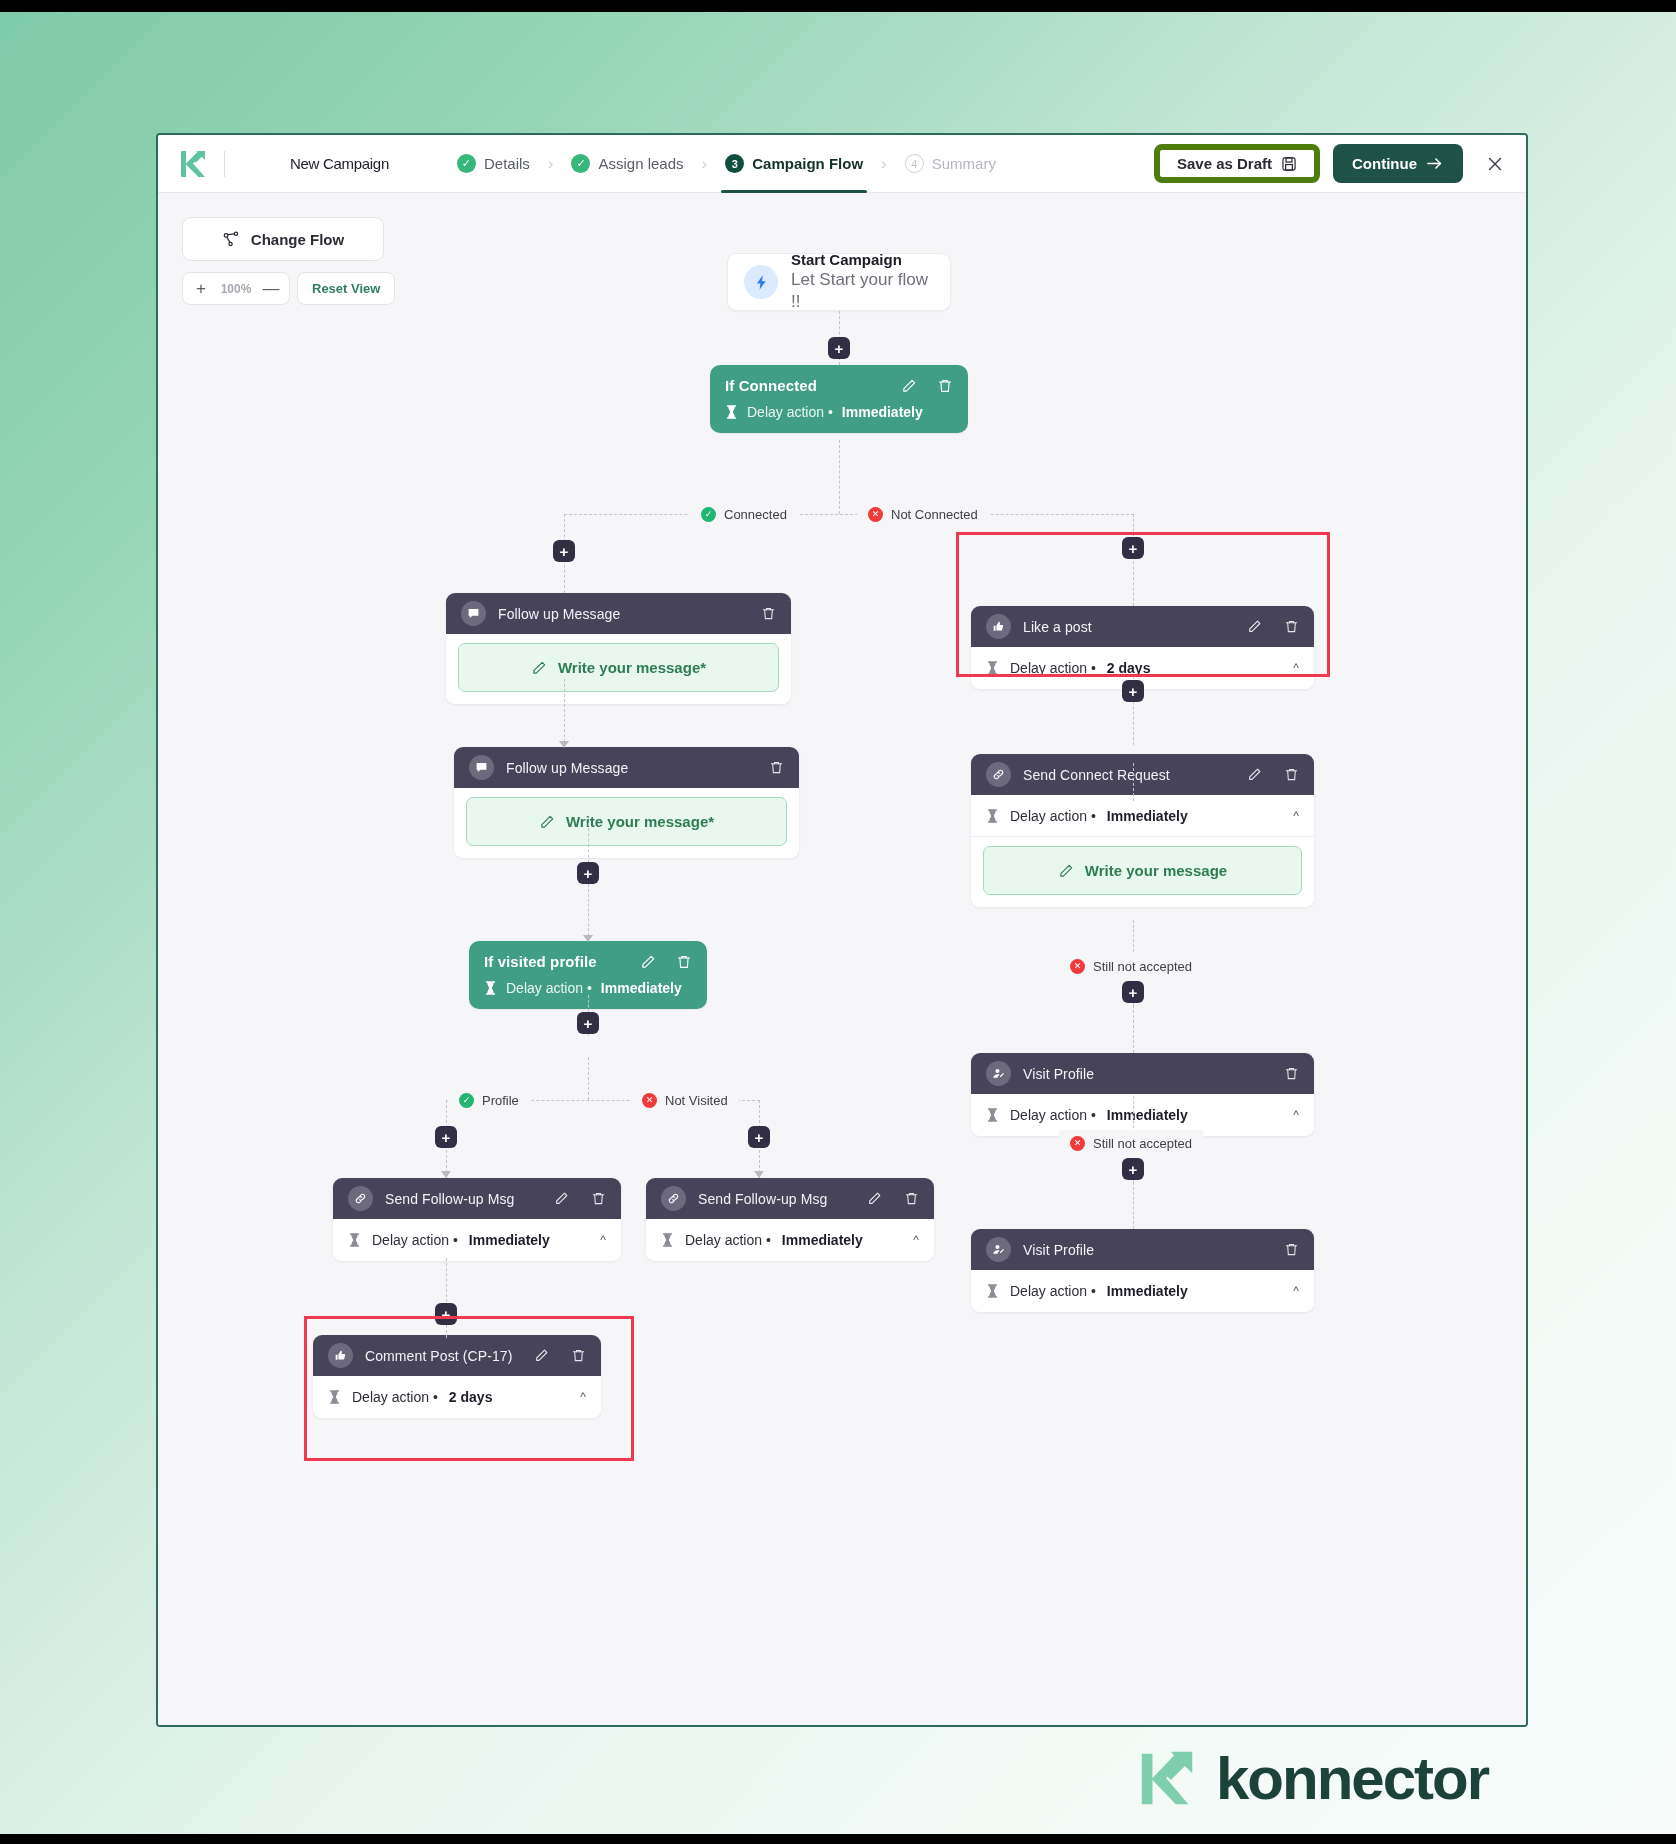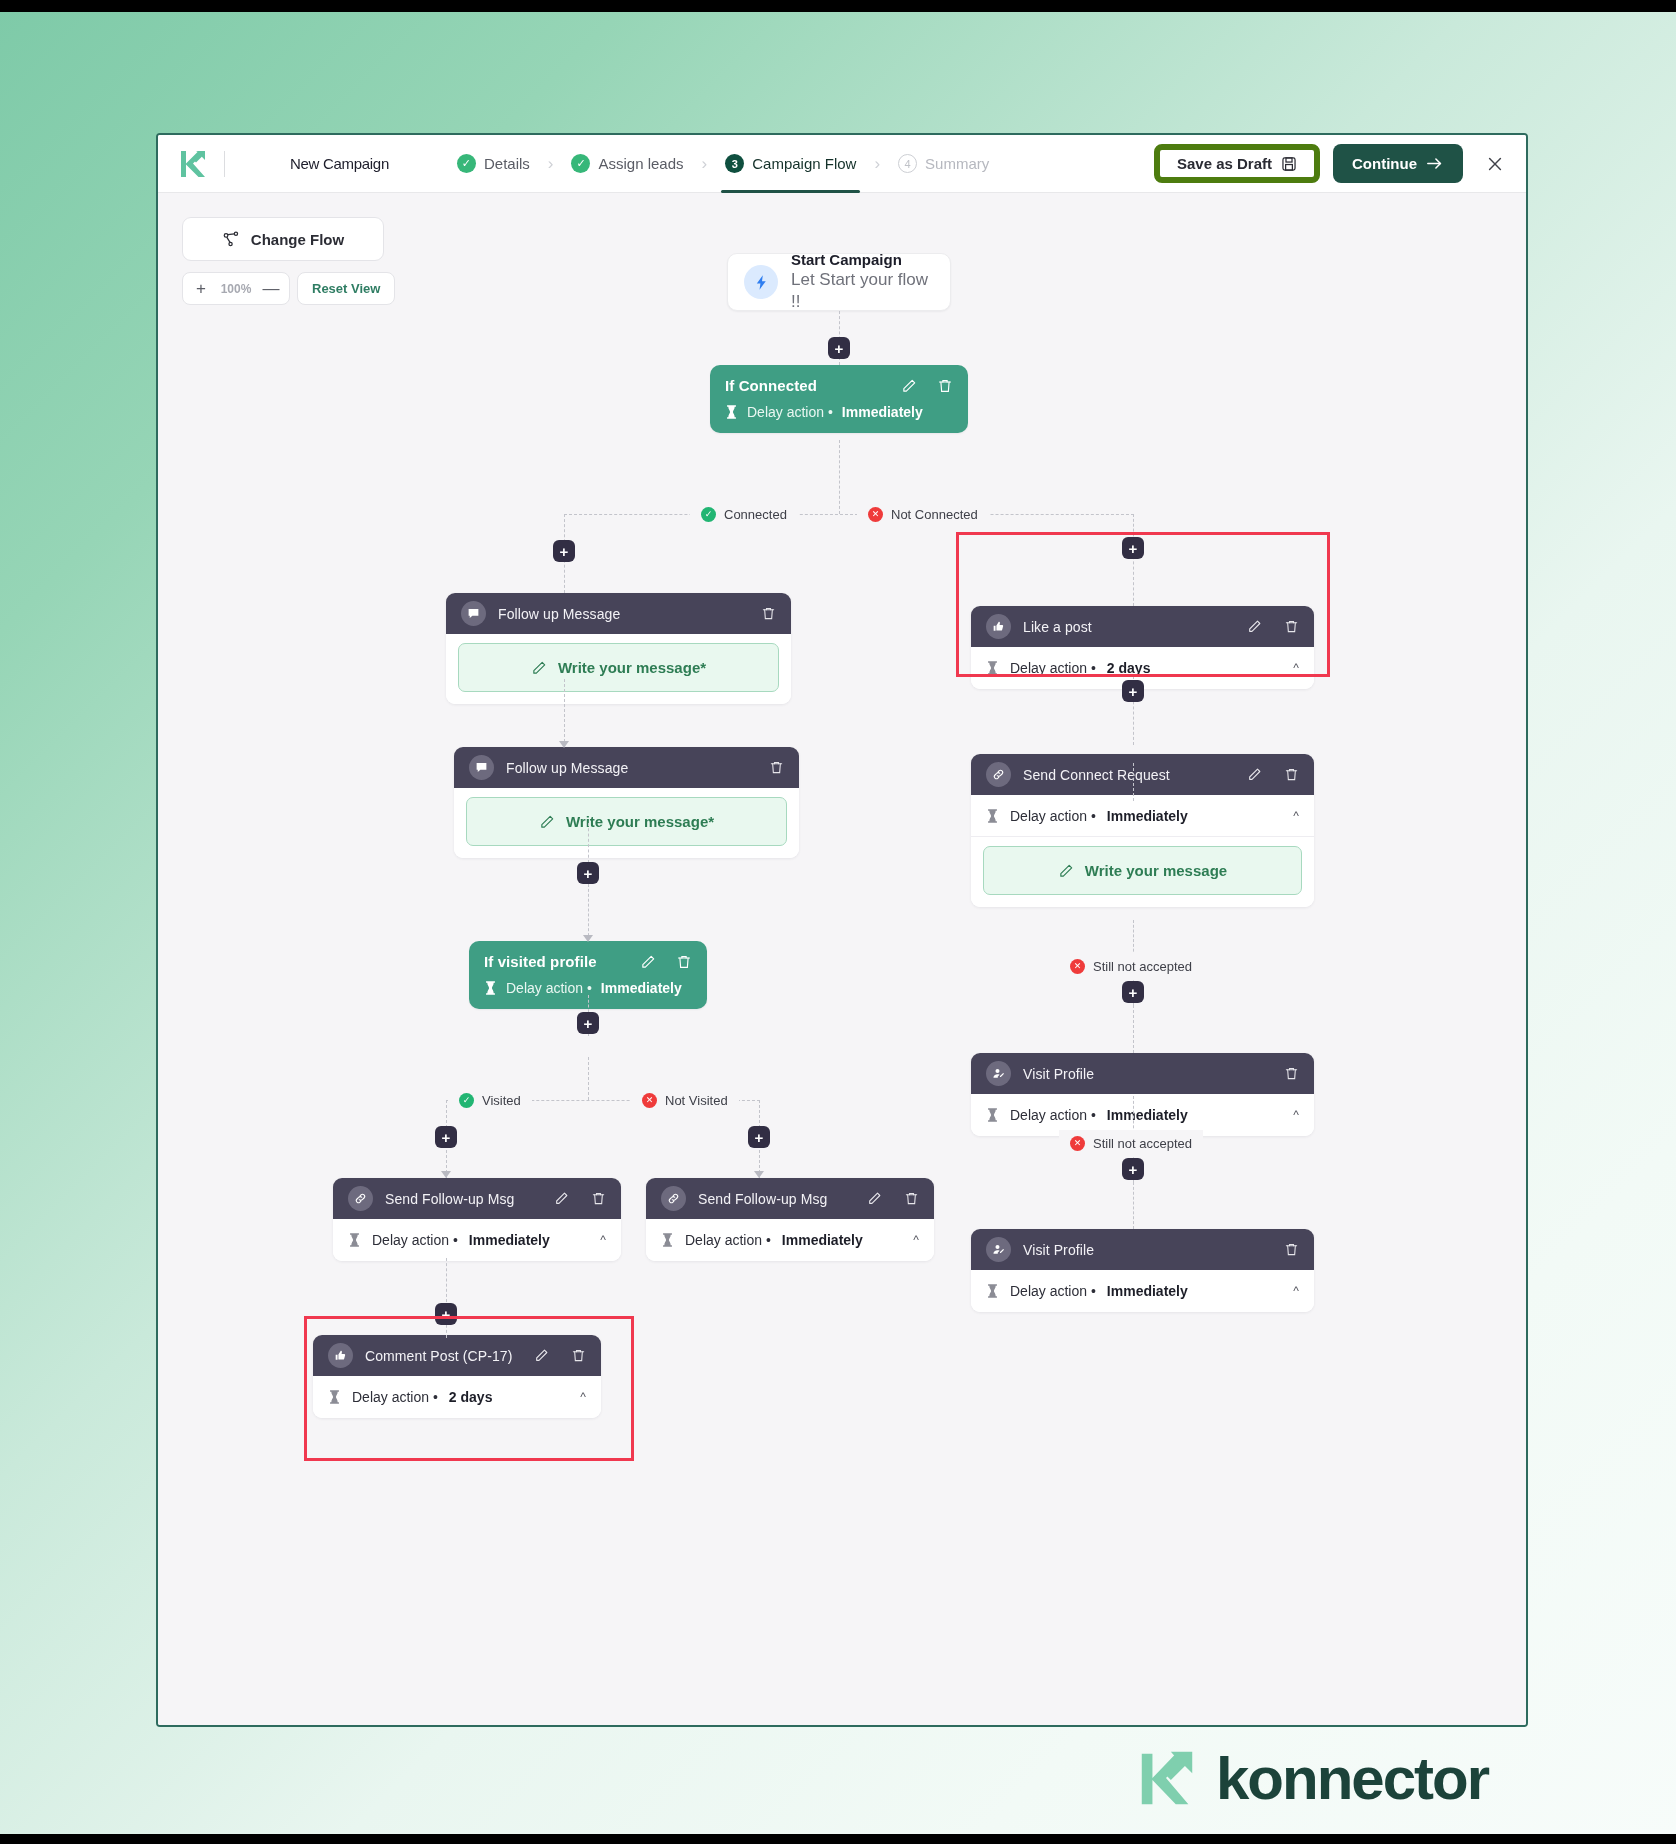--- a/index.html
+++ b/index.html
@@ -62,21 +62,21 @@
     letter-spacing: -0.3px; white-space: nowrap; margin-left: 47px;
   }
 
   .steps { display: flex; align-items: center; margin-left: 64px; height: 58px; }
   .step {
     display: flex; align-items: center; gap: 8px;
     height: 58px; padding: 0 4px; position: relative;
   }
   .step-label { font-size: 15px; color: #62646c; white-space: nowrap; }
   .step.done .step-label { color: #5a5c65; }
-  .step.active .step-label { color: #14312a; font-weight: normal; }
+  .step.active .step-label { color: #14312a; font-weight: bold; }
   .step.upcoming .step-label { color: #b6b8bf; }
   .step.active::after {
     content: ""; position: absolute; left: 0; right: 0; bottom: 0;
     height: 3px; background: #1f5246; border-radius: 2px;
   }
   .step-check {
     width: 19px; height: 19px; border-radius: 50%;
     background: #37b779; display: flex; align-items: center;
     justify-content: center; color: #fff; font-size: 11px; line-height: 1;
   }
@@ -548,21 +548,21 @@
             <span>Delay action • </span>
             <b>Immediately</b>
           </div>
         </div>
       </div>
 
       <div class="plus-btn" style="left:419px; top:819px;">+</div>
 
       <div class="pill" style="left:290px; top:894px;">
         <span class="dot ok">✓</span>
-        <span>Visited</span>
+        <span>Profile</span>
       </div>
       <div class="pill" style="left:473px; top:894px;">
         <span class="dot no">✕</span>
         <span>Not Visited</span>
       </div>
 
       <div class="plus-btn" style="left:277px; top:933px;">+</div>
       <div class="plus-btn" style="left:590px; top:933px;">+</div>
 
       <div class="node" style="left:175px; top:985px;">

